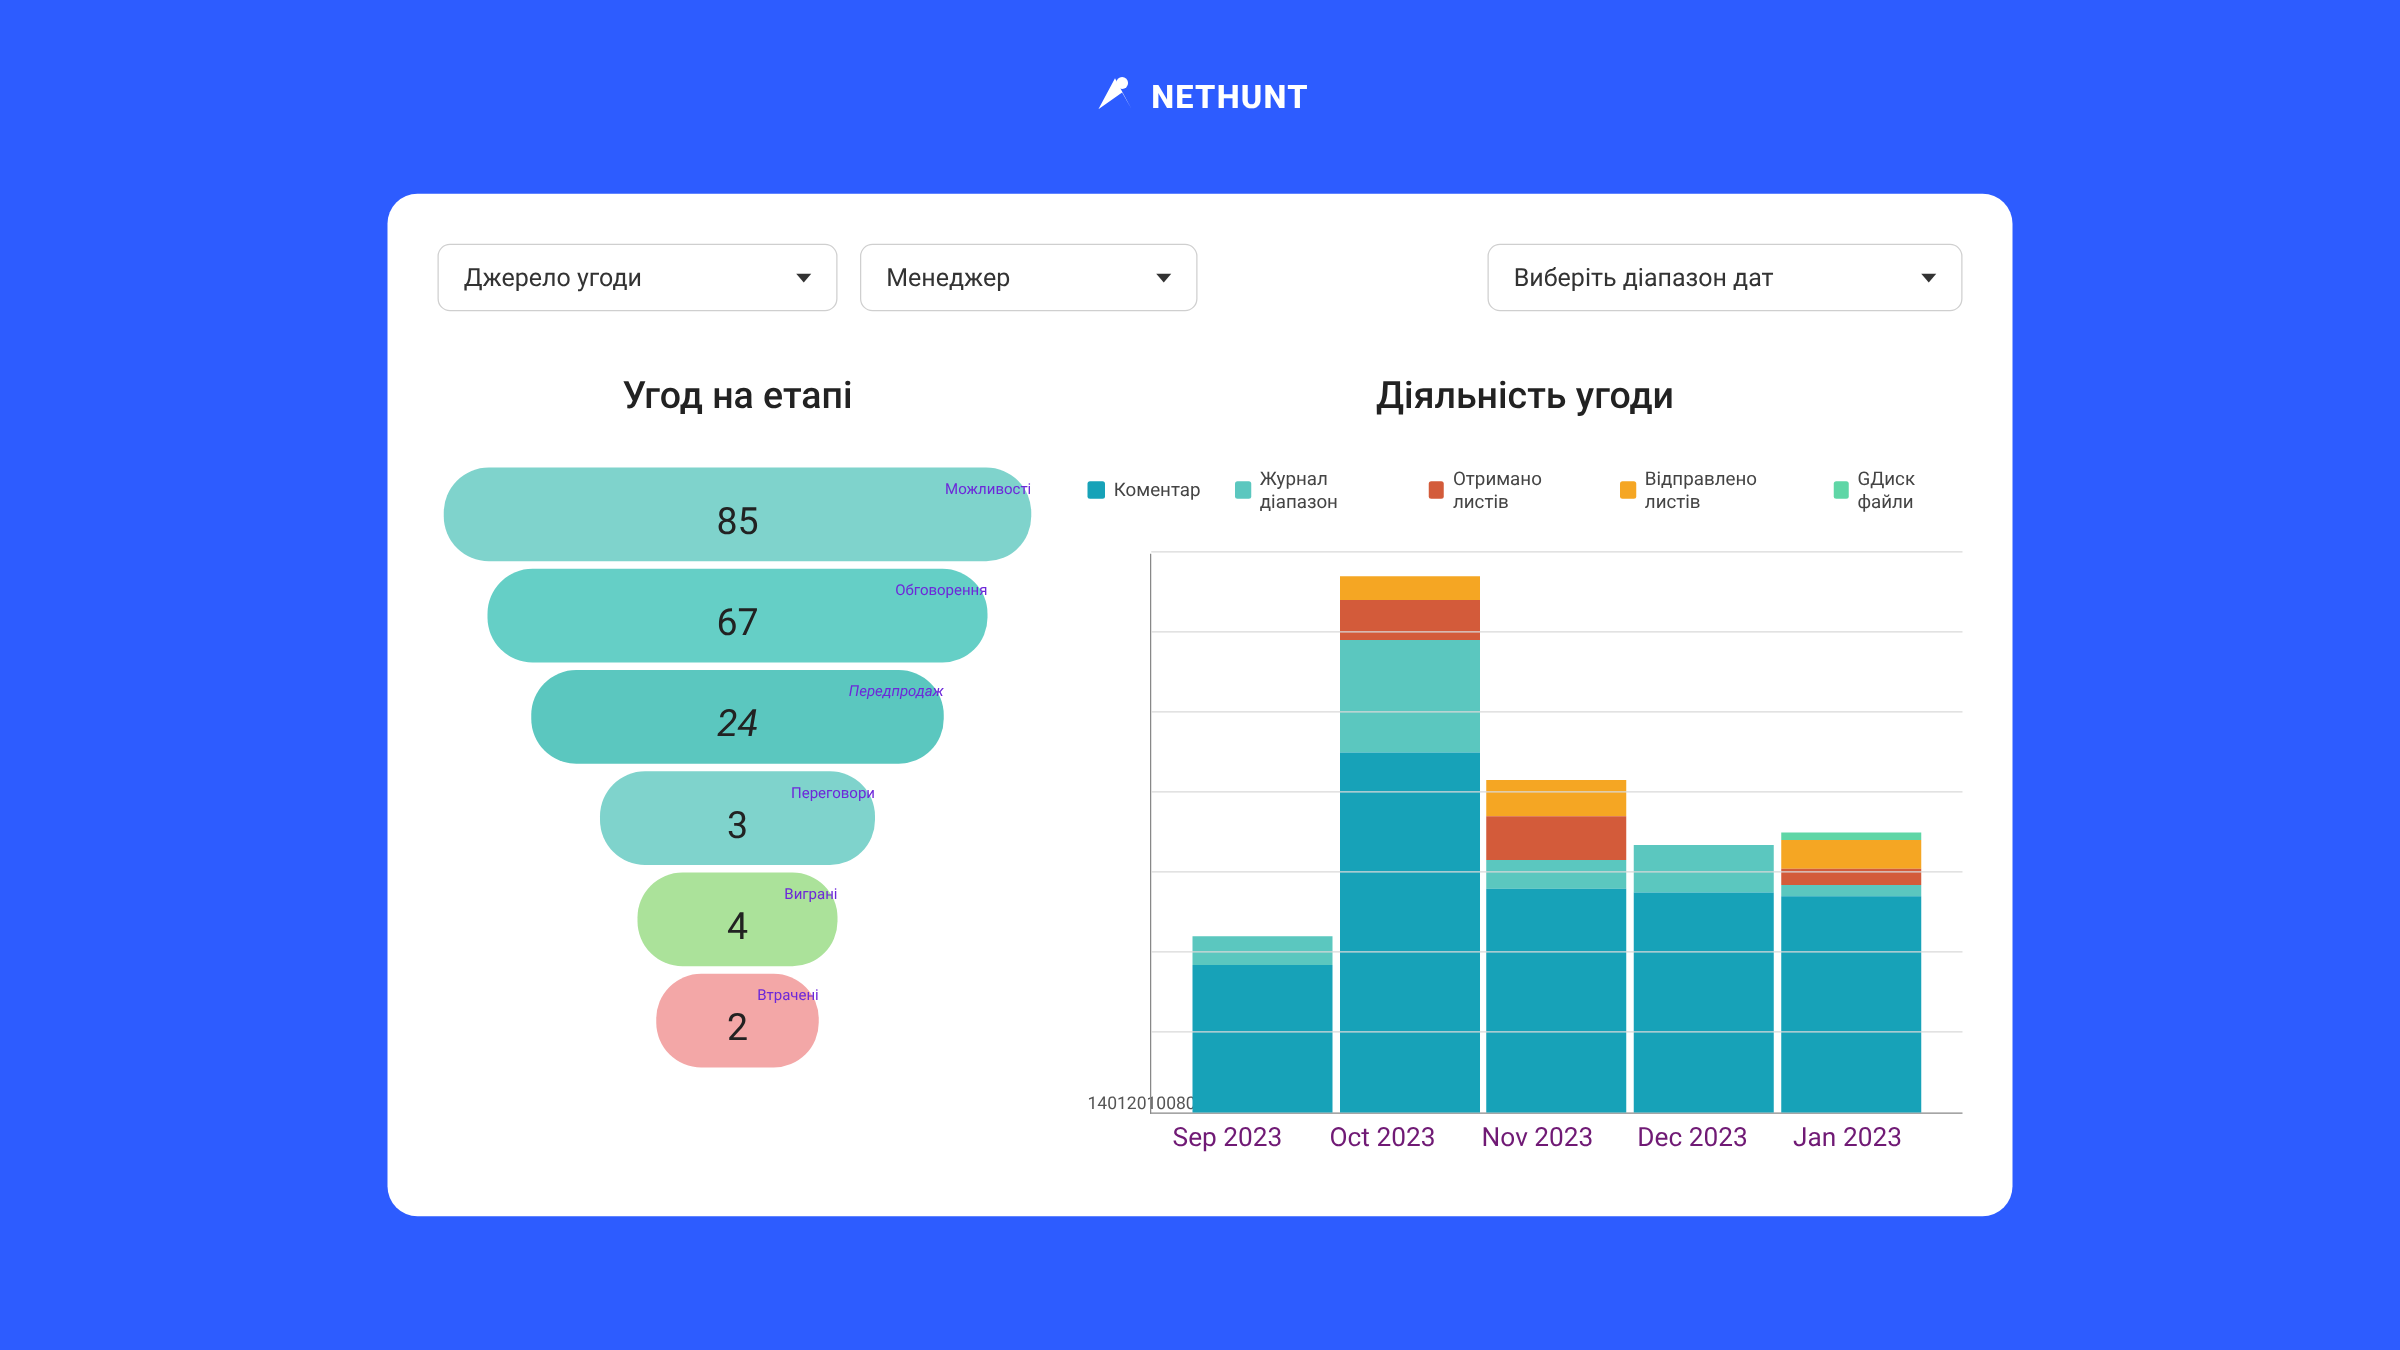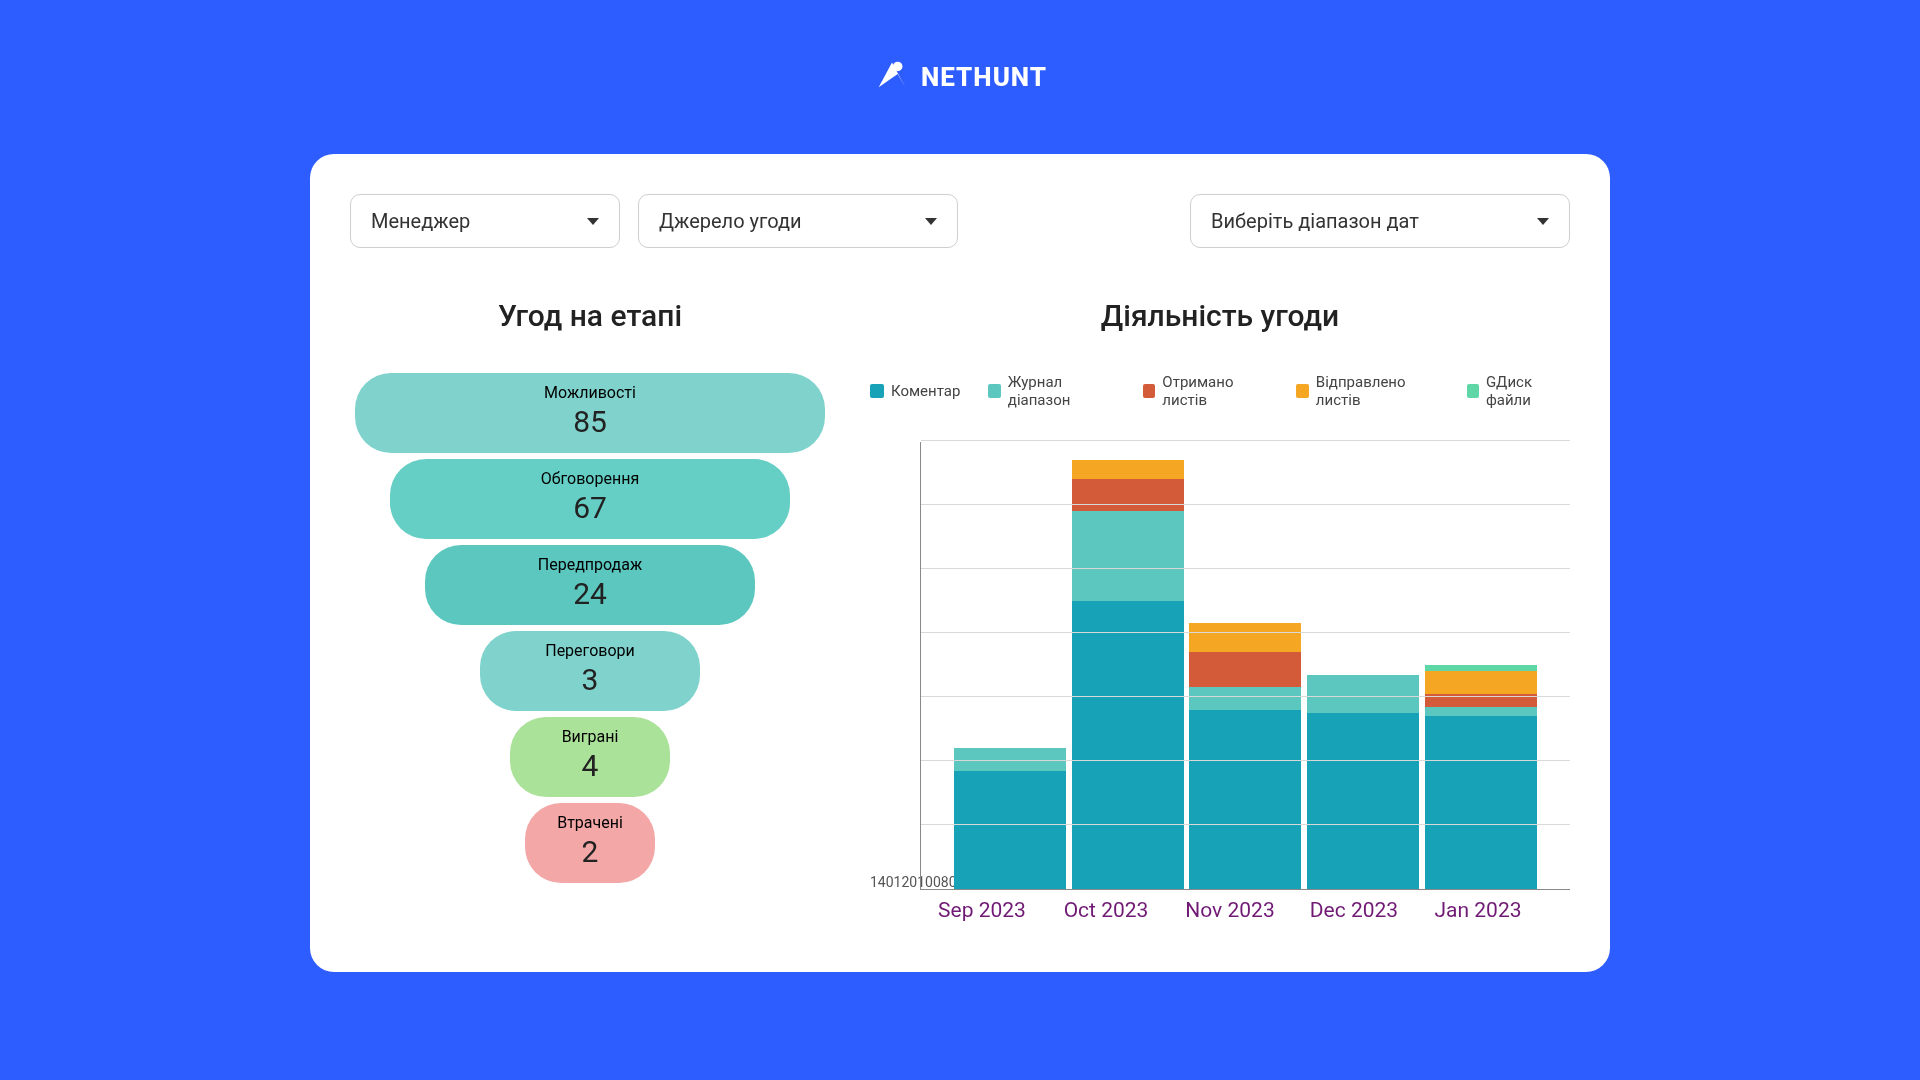--- a/index.html
+++ b/index.html
@@ -79,25 +79,25 @@
     display: flex;
     flex-direction: column;
     align-items: center;
   }
   .f-row {
     border-radius: 36px;
     text-align: center;
     padding: 10px 0 14px 0;
   }
   .f-row + .f-row { margin-top: 6px; }
-  .f-label { font-size: 16px; color: #000000; }
+  .f-label { font-size: 12px; color: #6d28d9; text-align: right; }
   .f-value { font-size: 30px; color: #222; font-weight: 400; margin-top: 2px; }
   .c-teal1 { background: #7fd3cc; }
   .c-teal2 { background: #65cfc6; }
-  .c-teal3 { background: #5bc7bf; }
+  .c-teal3 { background: #5bc7bf; font-style: italic; }
   .c-blue  { background: #8fd2e9; }
   .c-teal4 { background: #7fd3cc; }
   .c-green { background: #abe29a; }
   .c-red   { background: #f3a7a7; }
   .w0 { width: 470px; }
   .w1 { width: 400px; }
   .w2 { width: 330px; }
   .w3 { width: 270px; }
   .w4 { width: 220px; }
   .w5 { width: 160px; }
@@ -178,26 +178,26 @@
       <path d="M6 34 L20 8 L34 34 L26 20 Z" fill="#fff"></path>
     </svg>
   </span>
   <span>NETHUNT</span>
 </div>
 
 <div class="card">
 
   <div class="filters">
     <div class="filters-left">
+      <div class="select sel-source">
+        <span>Джерело угоди</span>
+        <span class="caret"></span>
+      </div>
       <div class="select sel-manager">
         <span>Менеджер</span>
-        <span class="caret"></span>
-      </div>
-      <div class="select sel-source">
-        <span>Джерело угоди</span>
         <span class="caret"></span>
       </div>
     </div>
     <div class="select sel-dates">
       <span>Виберіть діапазон дат</span>
       <span class="caret"></span>
     </div>
   </div>
 
   <div class="panels">

